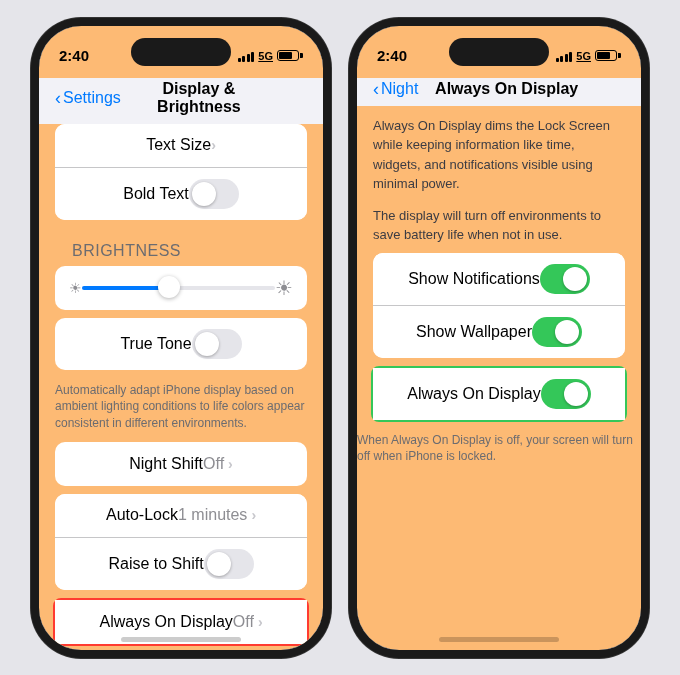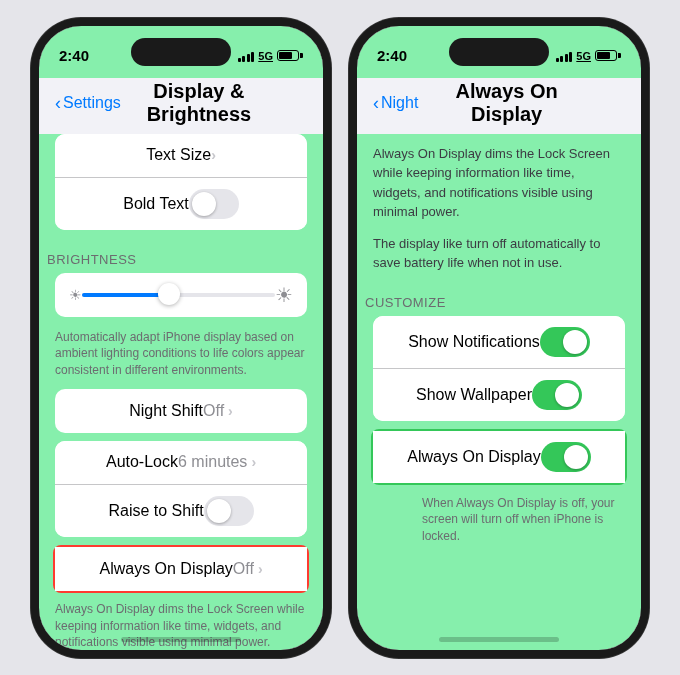--- a/index.html
+++ b/index.html
@@ -21,21 +21,21 @@
       border-radius: 50px;
       border: 8px solid #1a1a1a;
       position: relative;
       overflow: hidden;
       box-shadow: 0 0 0 1px #333, inset 0 0 0 1px #555;
     }
 
     .phone-screen {
       width: 100%;
       height: 100%;
-      background: #86efac;
+      background: #fdba74;
       border-radius: 42px;
       overflow: hidden;
       position: relative;
     }
 
     
     .dynamic-island {
       position: absolute;
       top: 12px;
       left: 50%;
@@ -139,39 +139,39 @@
 
     .nav-back-chevron {
       font-size: 18px;
       font-weight: 300;
       line-height: 1;
     }
 
     .nav-title {
       flex: 1;
       text-align: center;
-      font-size: 20px;
+      font-size: 16px;
       font-weight: 600;
       color: #000;
       margin-right: 30px;
     }
 
     
     .scroll-content {
       overflow-y: auto;
       height: calc(100% - 100px);
       scrollbar-width: none;
     }
 
     .scroll-content::-webkit-scrollbar { display: none; }
 
     
     .section-label {
-      padding: 14px 8px 6px;
-      font-size: 13px;
+      padding: 14px 33px 6px;
+      font-size: 16px;
       font-weight: 400;
       color: #6c6c70;
       text-transform: uppercase;
       letter-spacing: 0.5px;
     }
 
     
     .list-group {
       background: #fff;
       border-radius: 10px;
@@ -322,25 +322,24 @@
 
     
     .aod-description {
       padding: 10px 16px 8px;
       font-size: 13px;
       color: #3c3c43;
       line-height: 1.5;
     }
 
     .aod-note {
-      padding: 6px 20px 10px;
+      padding: 6px 0 10px;
       font-size: 12px;
       color: #6c6c70;
       line-height: 1.4;
-      margin-left: 45px;
     }
 
     
     .home-indicator {
       position: absolute;
       bottom: 8px;
       left: 50%;
       transform: translateX(-50%);
       width: 120px;
       height: 5px;
@@ -405,37 +404,45 @@
         <div class="list-item" style="padding: 10px 14px;">
           <span class="brightness-icon-low">☀</span>
           <div class="slider-track">
             <div class="slider-fill"></div>
             <div class="slider-thumb"></div>
           </div>
           <span class="brightness-icon-high">☀</span>
         </div>
       </div>
 
+      <div class="list-group">
+        <div class="list-item">
+          <span class="list-item-label">True Tone</span>
+          <div class="toggle toggle-off">
+            <div class="toggle-knob"></div>
+          </div>
+        </div>
+      </div>
       <div class="desc-text">Automatically adapt iPhone display based on ambient lighting conditions to life colors appear consistent in different environments.</div>
 
       <div class="list-group">
         <div class="list-item">
           <span class="list-item-label">Night Shift</span>
           <div class="list-item-right">
             <span>Off</span>
             <span class="chevron-right">›</span>
           </div>
         </div>
       </div>
 
       <div class="list-group">
         <div class="list-item">
           <span class="list-item-label">Auto-Lock</span>
           <div class="list-item-right">
-            <span>6 minutes</span>
+            <span>1 minutes</span>
             <span class="chevron-right">›</span>
           </div>
         </div>
         <div class="list-item">
           <span class="list-item-label">Raise to Shift</span>
           <div class="toggle toggle-off">
             <div class="toggle-knob"></div>
           </div>
         </div>
       </div>
@@ -484,23 +491,22 @@
       <div class="nav-back">
         <span class="nav-back-chevron">‹</span>
         <span>Night</span>
       </div>
       <div class="nav-title">Always On Display</div>
     </div>
 
     <div class="scroll-content">
 
       <div class="aod-description">Always On Display dims the Lock Screen while keeping information like time, widgets, and notifications visible using minimal power.</div>
-      <div class="aod-description" style="padding-top: 4px;">The display like turn off automatically to save battery life when not in use.</div>
-
-      <div class="section-label">CUSTOMIZE</div>
+      <div class="aod-description" style="padding-top: 4px;">The display will turn off environments to save battery life when not in use.</div>
+
 
       <div class="list-group">
         <div class="list-item">
           <span class="list-item-label">Show Notifications</span>
           <div class="toggle toggle-on">
             <div class="toggle-knob"></div>
           </div>
         </div>
         <div class="list-item">
           <span class="list-item-label">Show Wallpaper</span>

